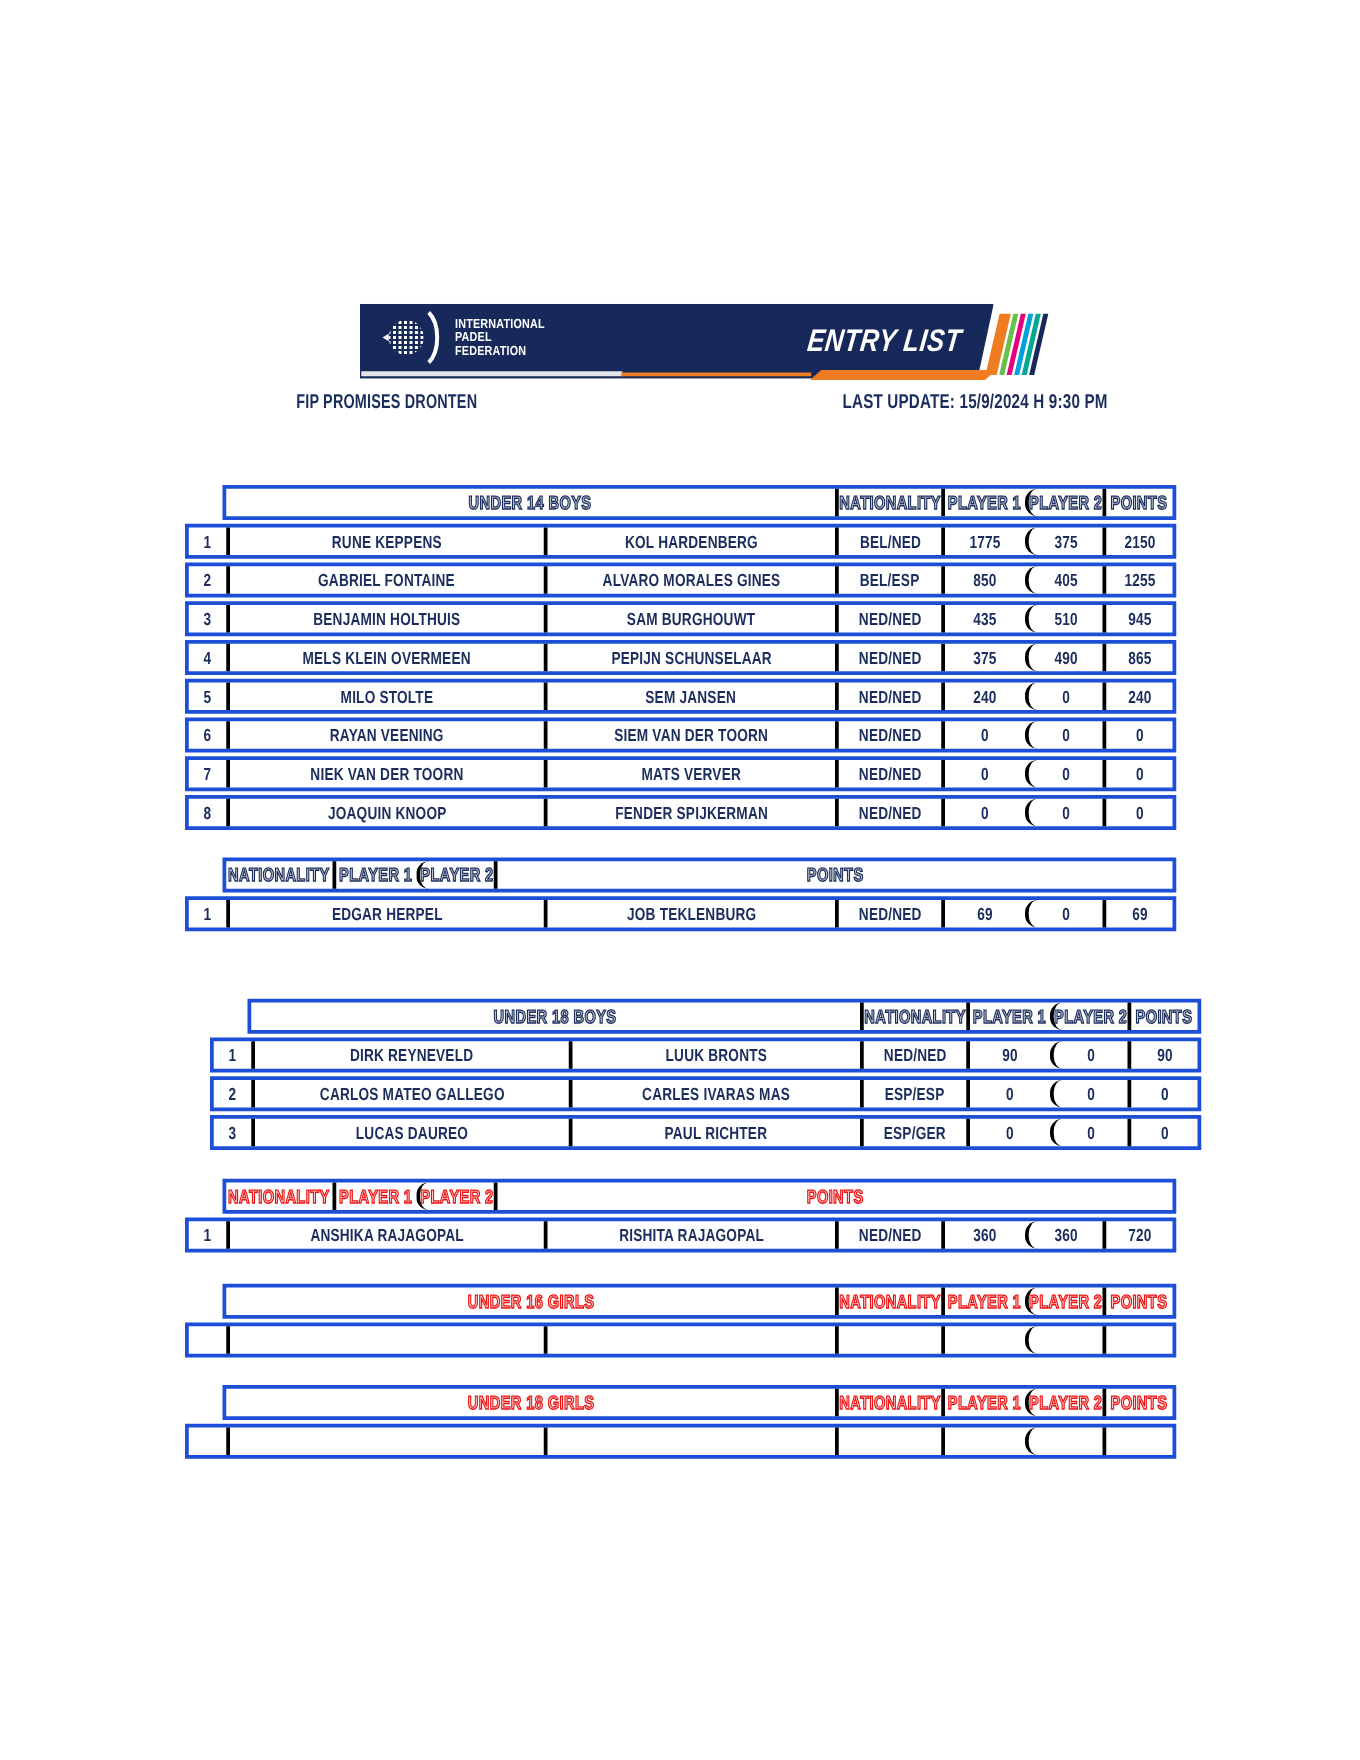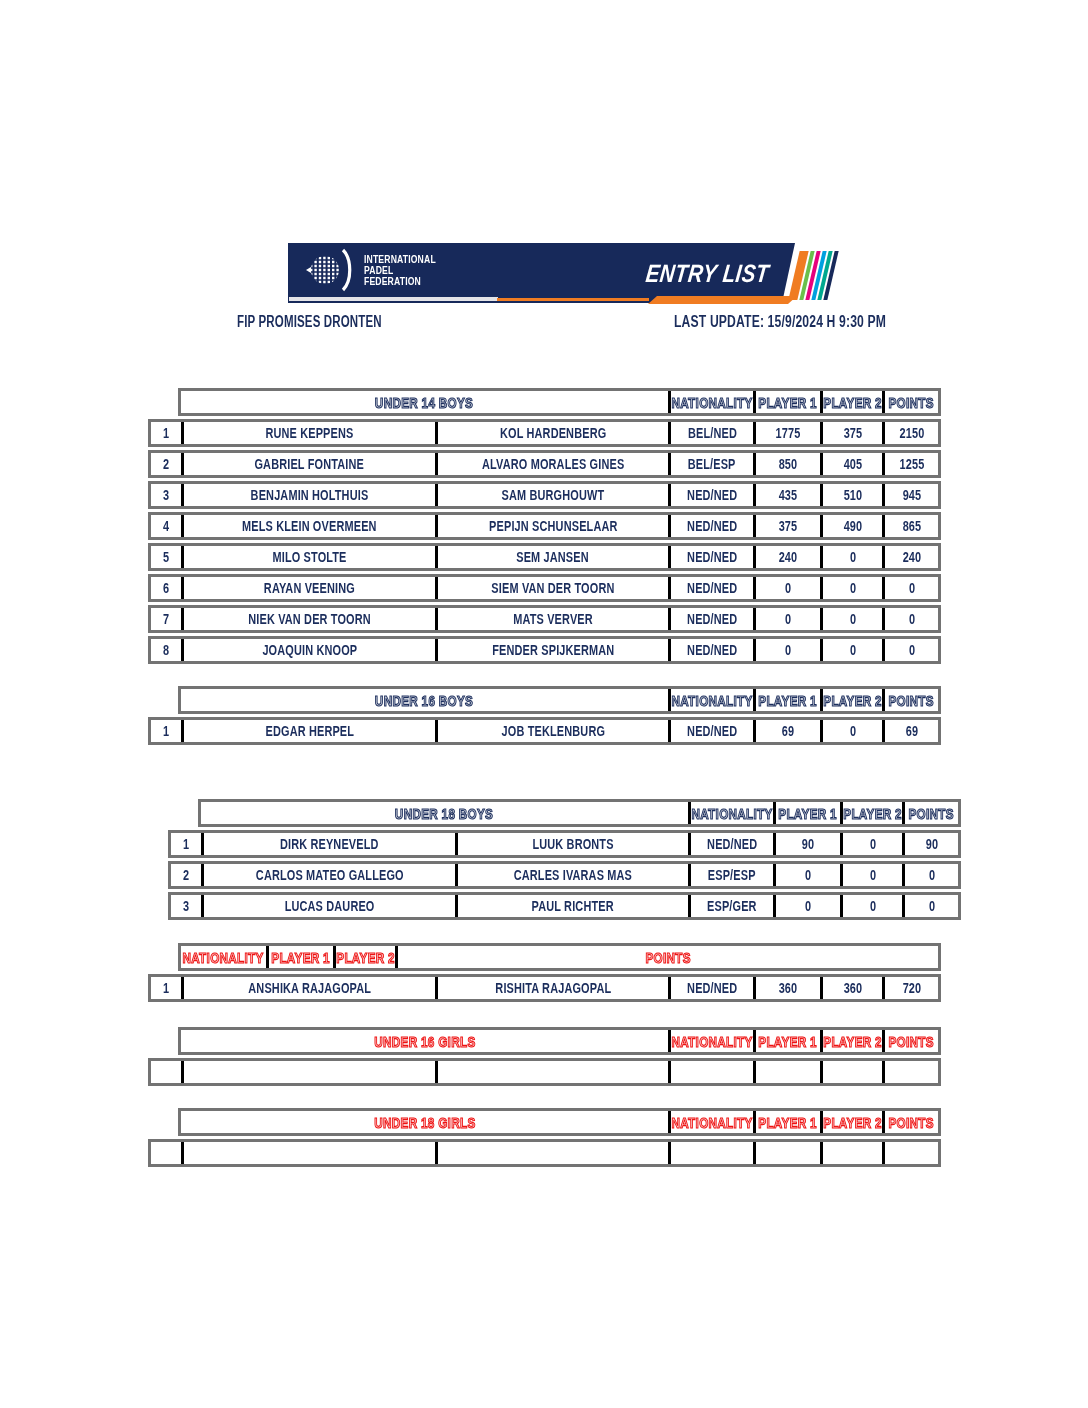--- a/index.html
+++ b/index.html
@@ -44,36 +44,36 @@
   }
   
   .tables{position:absolute;left:148px;top:388px;width:793px;}
   .tbl{width:793px;}
   .tbl:nth-child(1){margin-bottom:22px;}
   .tbl:nth-child(2){margin-bottom:54px;}
   .tbl:nth-child(3){margin-bottom:23px;padding-left:20px;}
   .tbl:nth-child(4){margin-bottom:25px;}
   .tbl:nth-child(5){margin-bottom:22px;}
   .row{
-    display:flex;box-sizing:border-box;border:3px solid #737373;height:28px;margin-bottom:3px;
+    display:flex;box-sizing:border-box;border:3px solid #1d4ed8;height:28px;margin-bottom:3px;
     background:#fff;align-items:stretch;
   }
   .row.head{margin-left:30px;width:763px;}
   .cell{
     box-sizing:border-box;border-left:3px solid #000;display:flex;align-items:center;
     justify-content:center;overflow:hidden;
   }
   .cell:first-child{border-left:none;}
   .c-idx{width:30px;}
   .c-n1{width:254px;}
   .c-n2{width:233px;}
   .c-cat{width:487px;}
   .c-nat{width:85px;}
   .c-p1{width:67px;}
-  .c-p2{width:62px;}
+  .c-p2{width:62px;border-radius:10px;}
   .c-pts{flex:1;}
   .solid{
     display:inline-block;transform:scaleX(0.78);white-space:nowrap;
     color:#1b2d5c;font-weight:bold;font-size:14px;letter-spacing:.2px;
   }
   .hollow{
     display:inline-block;transform:scaleX(0.78);white-space:nowrap;
     font-weight:bold;font-size:15px;letter-spacing:.4px;
     -webkit-text-stroke:1.1px;
   }
@@ -326,23 +326,20 @@
         <div class="cell c-p2">
           <span class="solid">0</span>
         </div>
         <div class="cell c-pts">
           <span class="solid">0</span>
         </div>
       </div>
     </div>
     <div class="tbl navy">
       <div class="row head">
-        <div class="cell c-cat">
-          <span class="hollow">UNDER 16 BOYS</span>
-        </div>
         <div class="cell c-nat">
           <span class="hollow">NATIONALITY</span>
         </div>
         <div class="cell c-p1">
           <span class="hollow">PLAYER 1</span>
         </div>
         <div class="cell c-p2">
           <span class="hollow">PLAYER 2</span>
         </div>
         <div class="cell c-pts">

